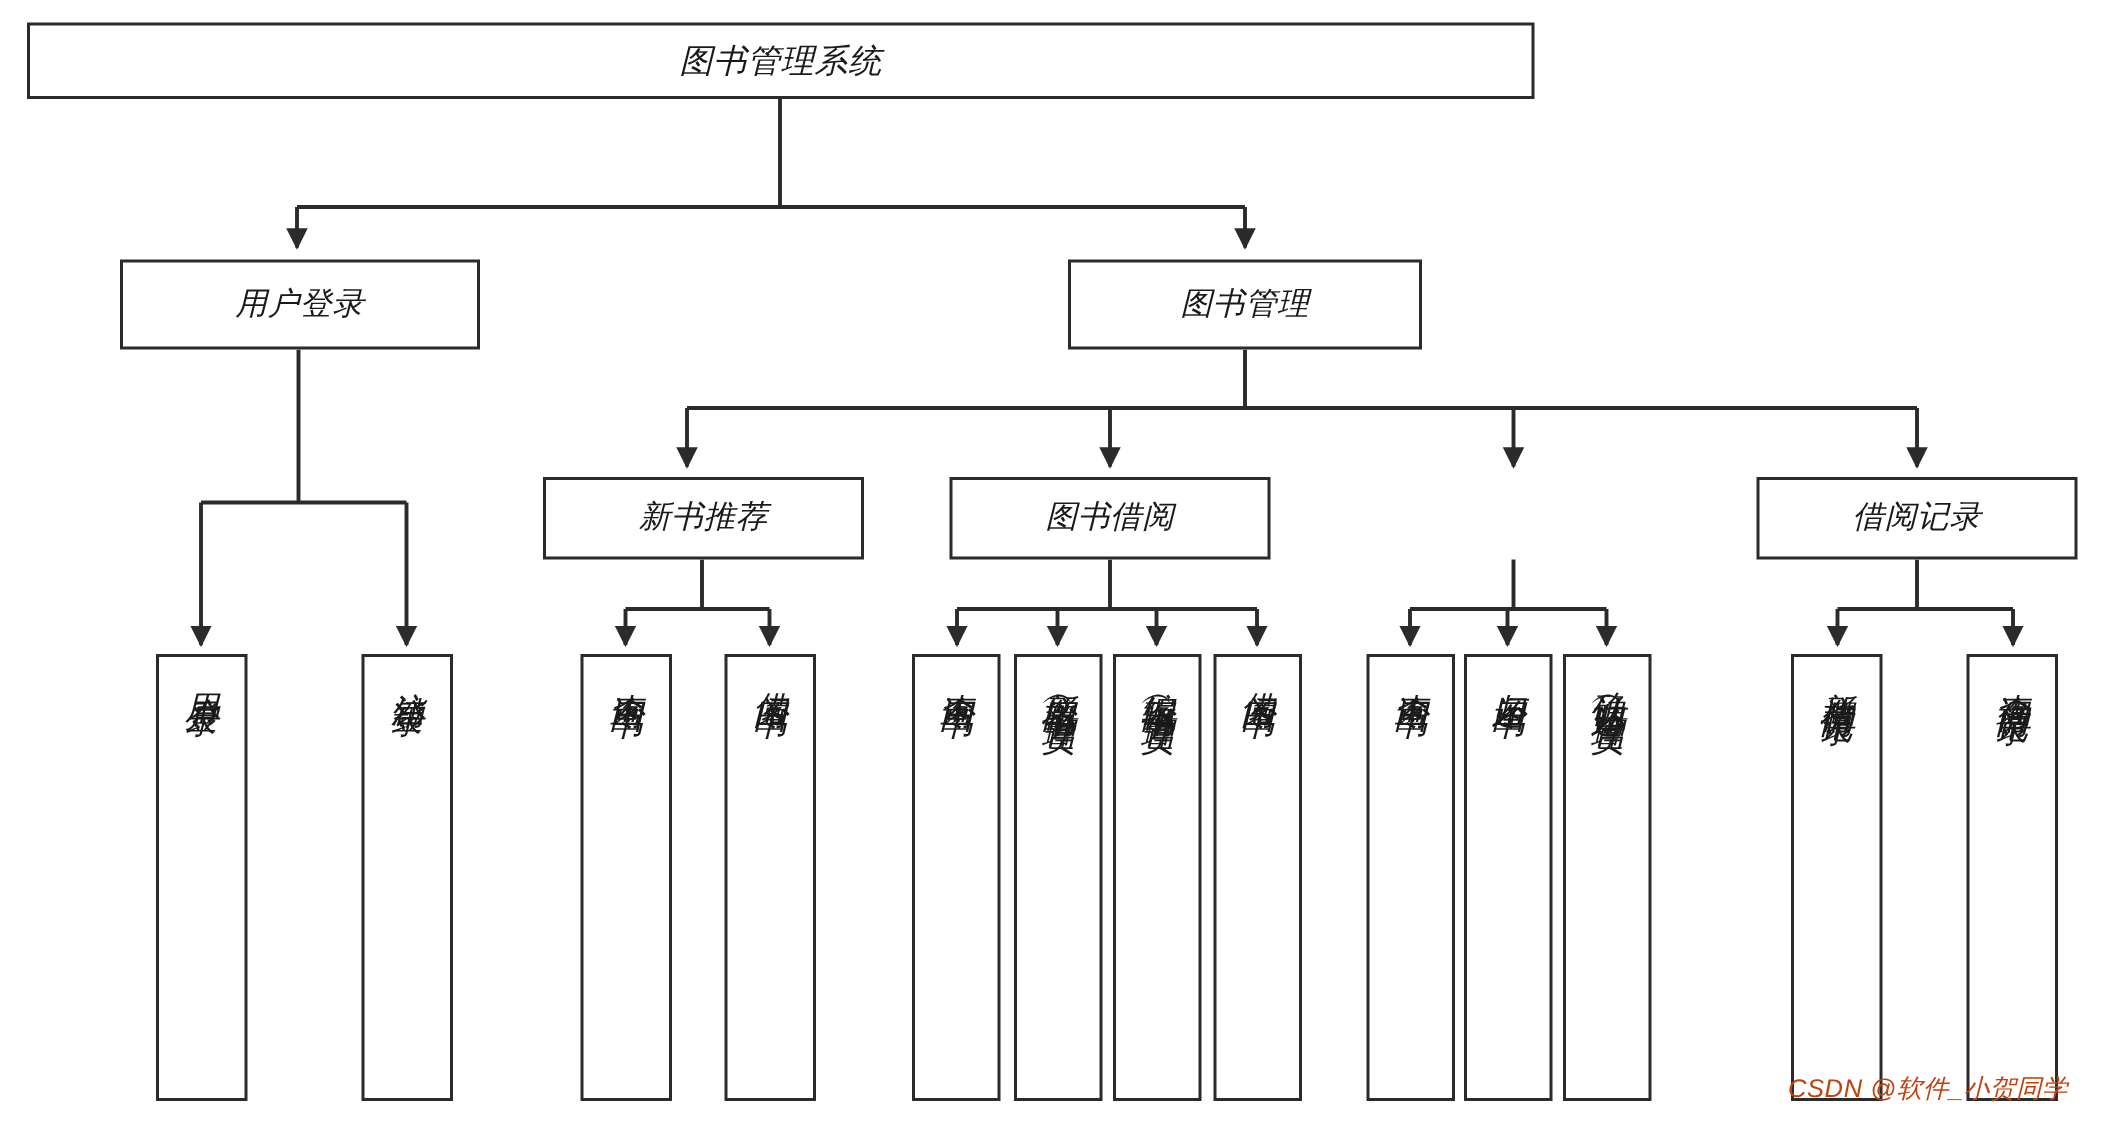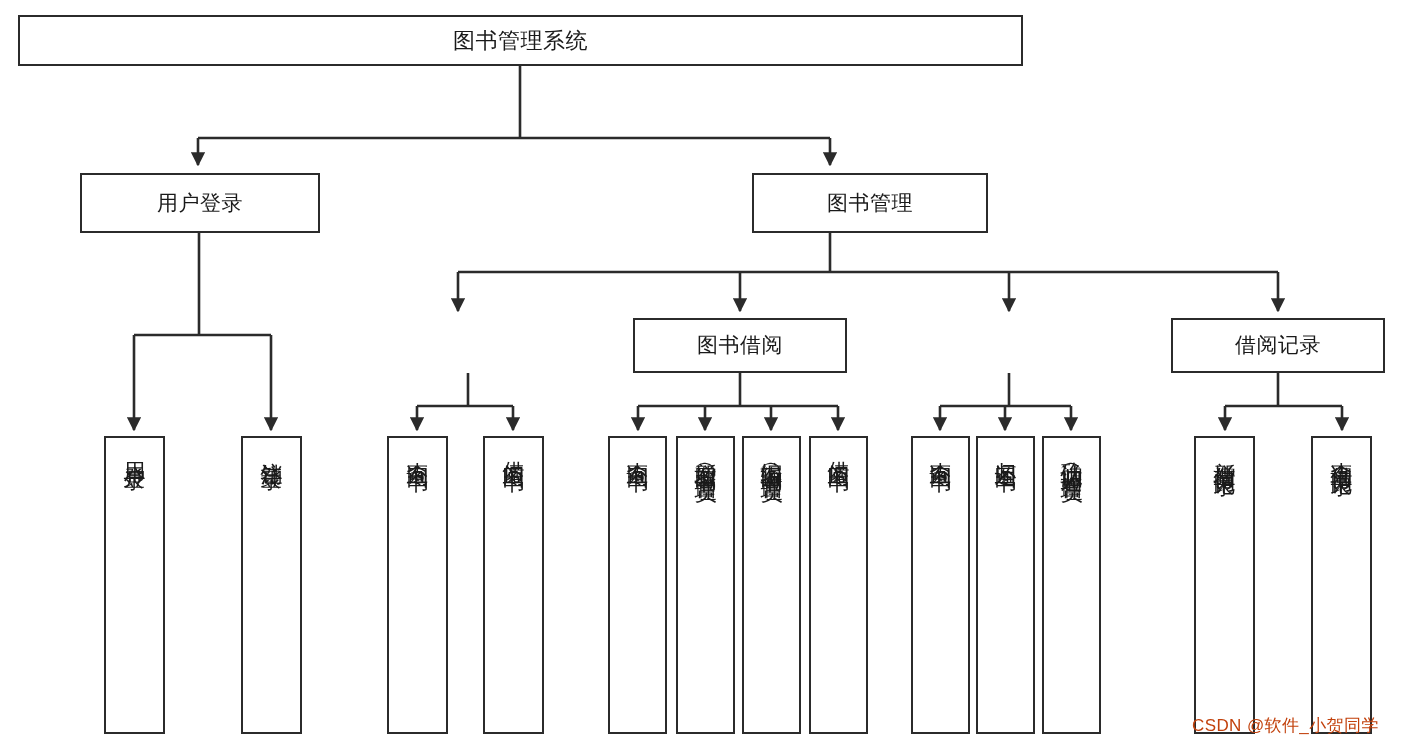--- a/index.html
+++ b/index.html
@@ -9,20 +9,21 @@
   }
   body {
     font-family: "Liberation Sans", "DejaVu Sans", sans-serif;
   }
   #canvas {
     position: relative;
     width: 1405px;
     height: 747px;
     background: #ffffff;
     overflow: hidden;
+    font-style: italic;
   }
   svg.wires {
     position: absolute;
     left: 0;
     top: 0;
     width: 1405px;
     height: 747px;
     pointer-events: none;
   }
   .node {
@@ -128,24 +129,27 @@
     </g>
   </svg>
 
   <div class="node h root" style="left:18px; top:15px; width:1005px; height:51px;">
     <span class="node-label">图书管理系统</span>
   </div>
 
   <div class="node h" style="left:80px; top:173px; width:240px; height:60px;">
     <span class="node-label">用户登录</span>
   </div>
-  <div class="node h" style="left:712px; top:173px; width:236px; height:60px;margin-left:40px;">
+  <div class="node h" style="left:712px; top:173px; width:236px; height:60px;">
     <span class="node-label">图书管理</span>
   </div>
 
+  <div class="node h" style="left:362px; top:318px; width:214px; height:55px;">
+    <span class="node-label">新书推荐</span>
+  </div>
   <div class="node h" style="left:633px; top:318px; width:214px; height:55px;justify-content:center;">
     <span class="node-label">图书借阅</span>
   </div>
   <div class="node h" style="left:1171px; top:318px; width:214px; height:55px;">
     <span class="node-label">借阅记录</span>
   </div>
 
   <div class="node v" style="left:104px; top:436px; width:61px; height:298px;">
     <span class="node-label">用户登录</span>
   </div>

